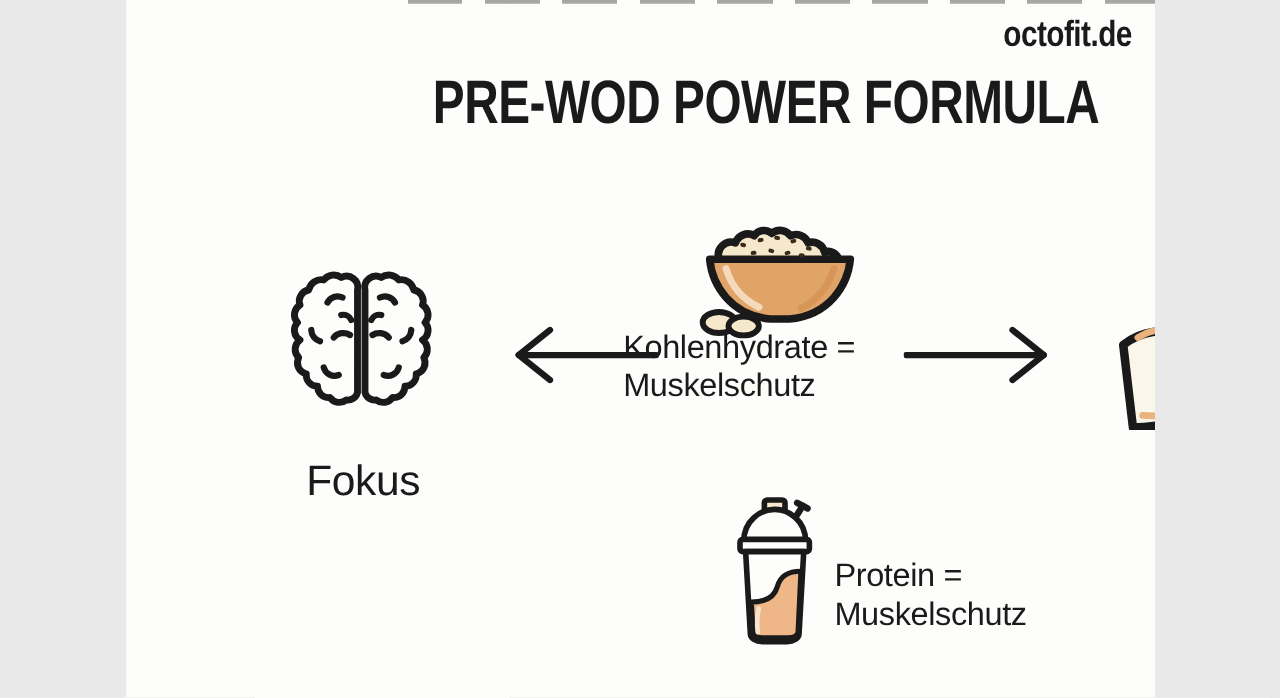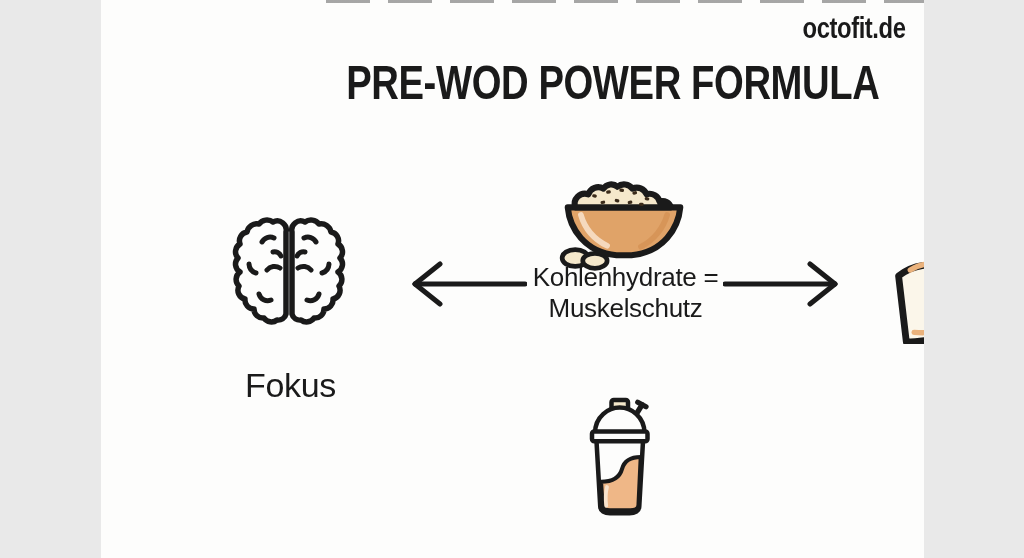--- a/index.html
+++ b/index.html
@@ -20,21 +20,21 @@
   }
   #title-wrap{left:0;top:54px;width:1024px;text-align:center;}
   #title{
     display:inline-block;font-size:49px;font-weight:bold;letter-spacing:-.5px;
     transform:scaleX(.78);transform-origin:center top;white-space:nowrap;
   }
   .node-label{font-size:34px;letter-spacing:-.3px;text-align:center;}
   #label-fokus{left:130px;top:366px;width:120px;}
   #label-energie{left:770px;top:366px;width:150px;}
   #carb-text{left:398px;top:262px;width:254px;font-size:26px;line-height:31px;
-    letter-spacing:-.3px;text-align:center;}
+    letter-spacing:-.3px;text-align:left;}
   #protein-text{left:567px;top:445px;width:230px;font-size:26px;line-height:31px;
     letter-spacing:-.3px;text-align:left;}
   svg{display:block;}
 </style>
 </head>
 <body>
 
 <div id="stage">
 
   <div id="top-artifact" class="abs"></div>
@@ -146,14 +146,18 @@
       <rect x="12" y="46" width="74" height="13" rx="3" fill="#fdfdfc" stroke="var(--ink)" stroke-width="6"></rect>
 
       <path d="M18 59 L23 146 C23 152 29 155 36 155 L62 155 C69 155 75 152 75 146 L80 59 Z" fill="#fdfdfc" stroke="var(--ink)" stroke-width="6" stroke-linejoin="round"></path>
 
       <path d="M24 113 C40 113 49 107 52 96 C55 85 63 80 77 80 L74 144
                C74 149 69 151 63 151 L36 151 C30 151 26 149 26 144 Z" fill="var(--liquid)" stroke="var(--ink)" stroke-width="5.5" stroke-linejoin="round"></path>
       <path d="M31 145 C30 137 30 128 32 120" stroke="var(--highlight)" stroke-width="5" stroke-linecap="round"></path>
     </svg>
   </div>
 
+  <div id="protein-text" class="abs">
+    <div>Protein =</div>
+    <div>Muskelschutz</div>
+  </div>
 
 </div>
 
 </body></html>

